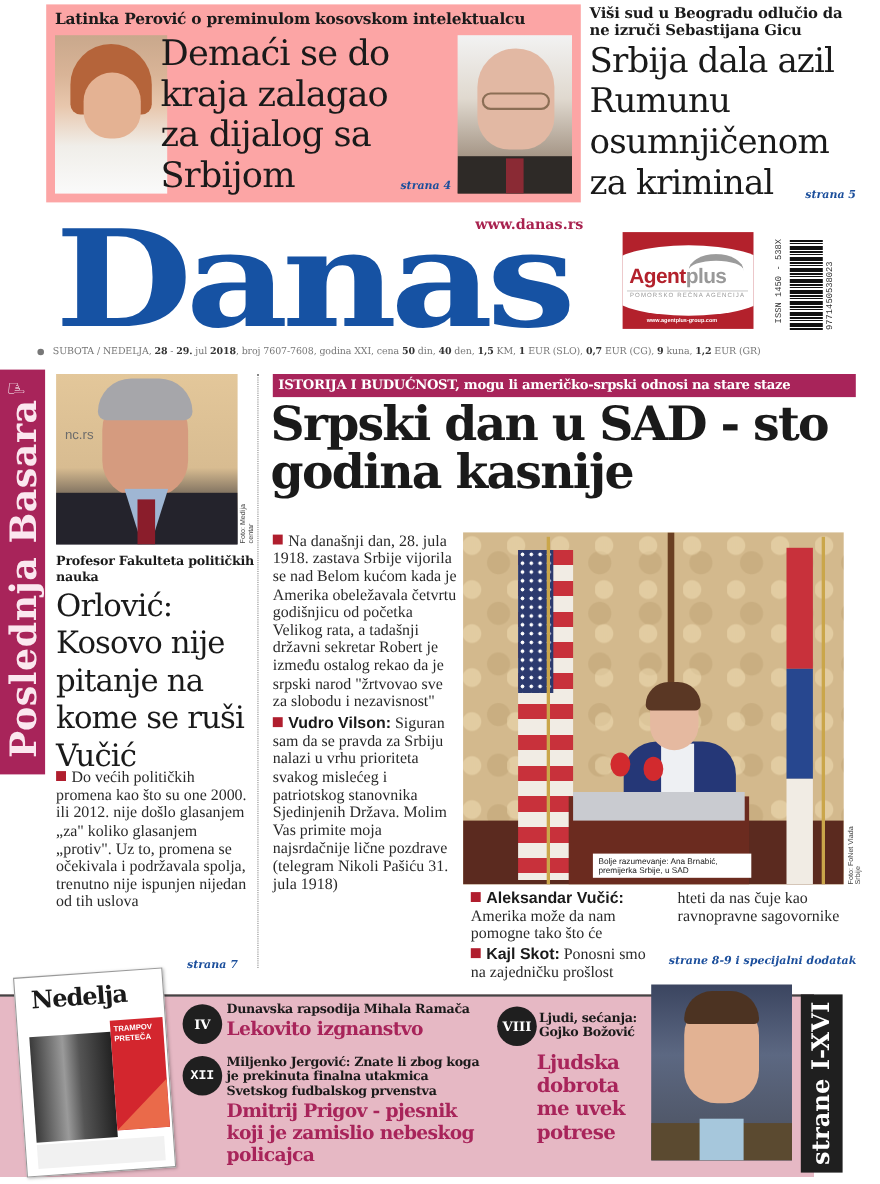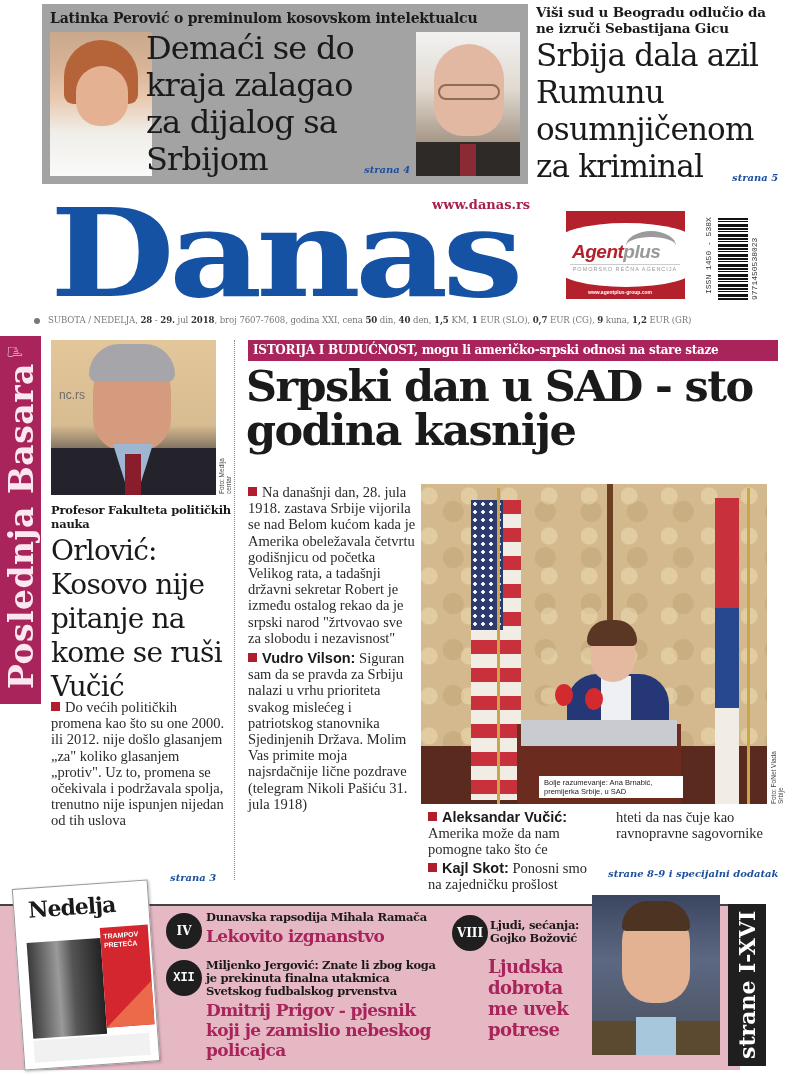--- a/index.html
+++ b/index.html
@@ -1,21 +1,21 @@
 <!DOCTYPE html>
 <html><head>
 <meta charset="utf-8">
 <style>
   * { box-sizing: border-box; margin: 0; padding: 0; }
   html, body { width: 800px; height: 1076px; background: #ffffff; overflow: hidden; }
   body { position: relative; font-family: "Liberation Serif", serif; color: #1a1a1a; }
   .abs { position: absolute; }
 
   
-  .teaser-left { left: 42px; top: 4px; width: 486px; height: 180px; background: #a3a3a3; }
+  .teaser-left { left: 42px; top: 4px; width: 486px; height: 180px; background: #fca5a5; }
   .teaser-left .kicker { left: 8px; top: 6px; font-family: "DejaVu Serif", serif; font-weight: bold; font-size: 14px; color: #1b1b1b; white-space: nowrap; letter-spacing: -0.2px; }
   .photo { background: #bbb; overflow: hidden; }
   .photo-latinka { left: 8px; top: 28px; width: 102px; height: 144px;
     background: linear-gradient(180deg, #c9a88c 0%, #d9b497 25%, #e8c7ad 45%, #f0eee9 70%, #fafafa 100%); }
   .photo-latinka .hair { left: 14px; top: 8px; width: 74px; height: 64px; border-radius: 40px 40px 10px 10px; background: #b5643a; }
   .photo-latinka .face { left: 26px; top: 34px; width: 52px; height: 60px; border-radius: 26px 26px 24px 24px; background: #e4b293; }
   .photo-demaci { left: 374px; top: 28px; width: 104px; height: 144px;
     background: linear-gradient(180deg, #f2f2f2 0%, #e0d9cf 40%, #a09080 80%, #3b342f 100%); }
   .photo-demaci .head { left: 18px; top: 12px; width: 70px; height: 92px; border-radius: 36px 36px 30px 30px; background: #e2b8a3; }
   .photo-demaci .glasses { left: 22px; top: 52px; width: 62px; height: 16px; border: 2px solid #8b6e55; border-radius: 8px; }
@@ -29,21 +29,21 @@
   .teaser-right .kicker { left: 0; top: 0; width: 244px; font-family: "DejaVu Serif", serif; font-weight: bold; font-size: 13.5px; line-height: 16px; color: #1a1a1a; letter-spacing: -0.2px; }
   .teaser-right .headline { left: 0; top: 33px; width: 244px; font-family: "DejaVu Serif", serif; font-size: 31px; line-height: 37px; letter-spacing: -0.8px; color: #1a1a1a; }
   .teaser-right .strana { left: 196px; top: 168px; }
 
   
   .logo { left: 50px; top: 192px; font-family: "DejaVu Serif", serif; font-weight: bold; font-size: 122px; line-height: 122px; color: #1652a3; letter-spacing: -5px; transform: scaleX(1.18); transform-origin: left top; }
   .site-url { left: 432px; top: 197px; font-family: "DejaVu Serif", serif; font-weight: bold; font-size: 13px; color: #a8224f; }
   .ad { left: 566px; top: 211px; width: 119px; height: 88px; background: #b3212c; overflow: hidden; }
   .ad .white { left: -10px; top: 12px; width: 140px; height: 64px; background: #fff; border-radius: 50% 50% 50% 50% / 30% 30% 30% 30%; }
   .ad .arc { left: 60px; top: 20px; width: 50px; height: 30px; border-top: 6px solid #9b9b9b; border-radius: 50% 50% 0 0; }
-  .ad .brand { left: 6px; top: 30px; font-family: "Liberation Sans", sans-serif; font-weight: bold; font-style: italic; font-size: 19px; color: #b3212c; letter-spacing: -0.5px; }
+  .ad .brand { left: 6px; top: 30px; font-family: "Liberation Sans", sans-serif; font-weight: bold; font-size: 19px; color: #b3212c; letter-spacing: -0.5px; }
   .ad .brand span { color: #999; }
   .ad .tag { left: 4px; top: 53px; width: 110px; font-family: "Liberation Sans", sans-serif; font-size: 5.5px; color: #999; letter-spacing: 1px; text-align: center; border-top: 1px solid #ccc; padding-top: 1px; }
   .ad .web { left: 22px; top: 78px; font-family: "Liberation Sans", sans-serif; font-size: 5px; color: #fff; font-weight: bold; }
   .barcode { left: 704px; top: 212px; width: 60px; height: 88px; }
   .barcode .issn { left: 0; top: 0; width: 10px; height: 88px; writing-mode: vertical-rl; transform: rotate(180deg); font-family: "Liberation Mono", monospace; font-size: 8px; color: #333; text-align: center; }
   .barcode .bars { left: 14px; top: 6px; width: 30px; height: 82px;
     background: repeating-linear-gradient(180deg, #111 0 2px, #fff 2px 3px, #111 3px 4px, #fff 4px 6px, #111 6px 9px, #fff 9px 10px); }
   .barcode .num { left: 46px; top: 0; width: 10px; height: 88px; writing-mode: vertical-rl; transform: rotate(180deg); font-family: "Liberation Mono", monospace; font-size: 8px; color: #333; }
 
   .dateline { left: 34px; top: 315px; font-family: "DejaVu Serif", serif; font-size: 8.6px; color: #777; white-space: nowrap; letter-spacing: -0.1px; }
@@ -208,21 +208,21 @@
     <div class="abs shirt"></div>
     <div class="abs tie"></div>
 </div>
 <div class="abs photo-credit-vert credit-orlovic">Foto: Medija centar</div>
 
 <div class="abs orlovic-kicker">Profesor Fakulteta političkih nauka</div>
 <div class="abs orlovic-headline">Orlović: Kosovo nije pitanje na kome se ruši Vučić</div>
 <div class="abs orlovic-body">
   <span class="bullet"></span><span>Do većih političkih promena kao što su one 2000. ili 2012. nije došlo glasanjem „za" koliko glasanjem „protiv". Uz to, promena se očekivala i podržavala spolja, trenutno nije ispunjen nijedan od tih uslova</span>
 </div>
-<div class="abs strana orlovic-strana">strana 3</div>
+<div class="abs strana orlovic-strana">strana 7</div>
 <div class="abs dotted-divider"></div>
 
 <div class="abs main-kicker-bar">
   <div class="abs txt">ISTORIJA I BUDUĆNOST, mogu li američko-srpski odnosi na stare staze</div>
 </div>
 <div class="abs main-headline">Srpski dan u SAD - sto godina kasnije</div>
 
 <div class="abs col1">
   <div class="para">
     <span class="bullet"></span><span>Na današnji dan, 28. jula 1918. zastava Srbije vijorila se nad Belom kućom kada je Amerika obeležavala četvrtu godišnjicu od početka Velikog rata, a tadašnji državni sekretar Robert je između ostalog rekao da je srpski narod "žrtvovao sve za slobodu i nezavisnost"</span>

